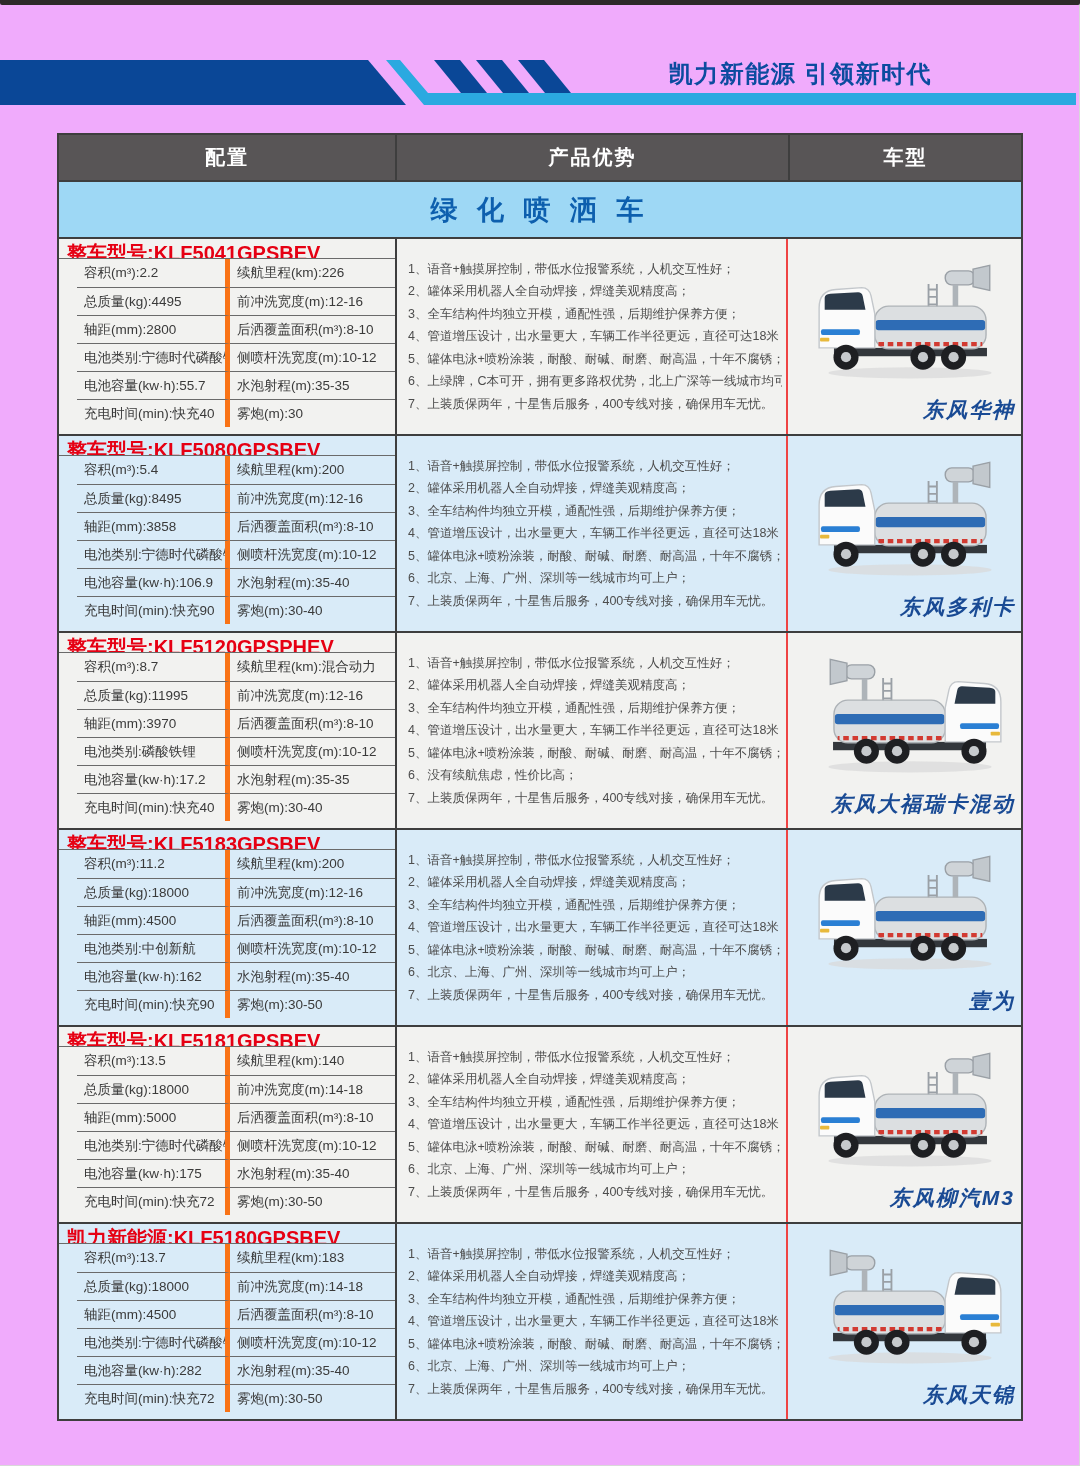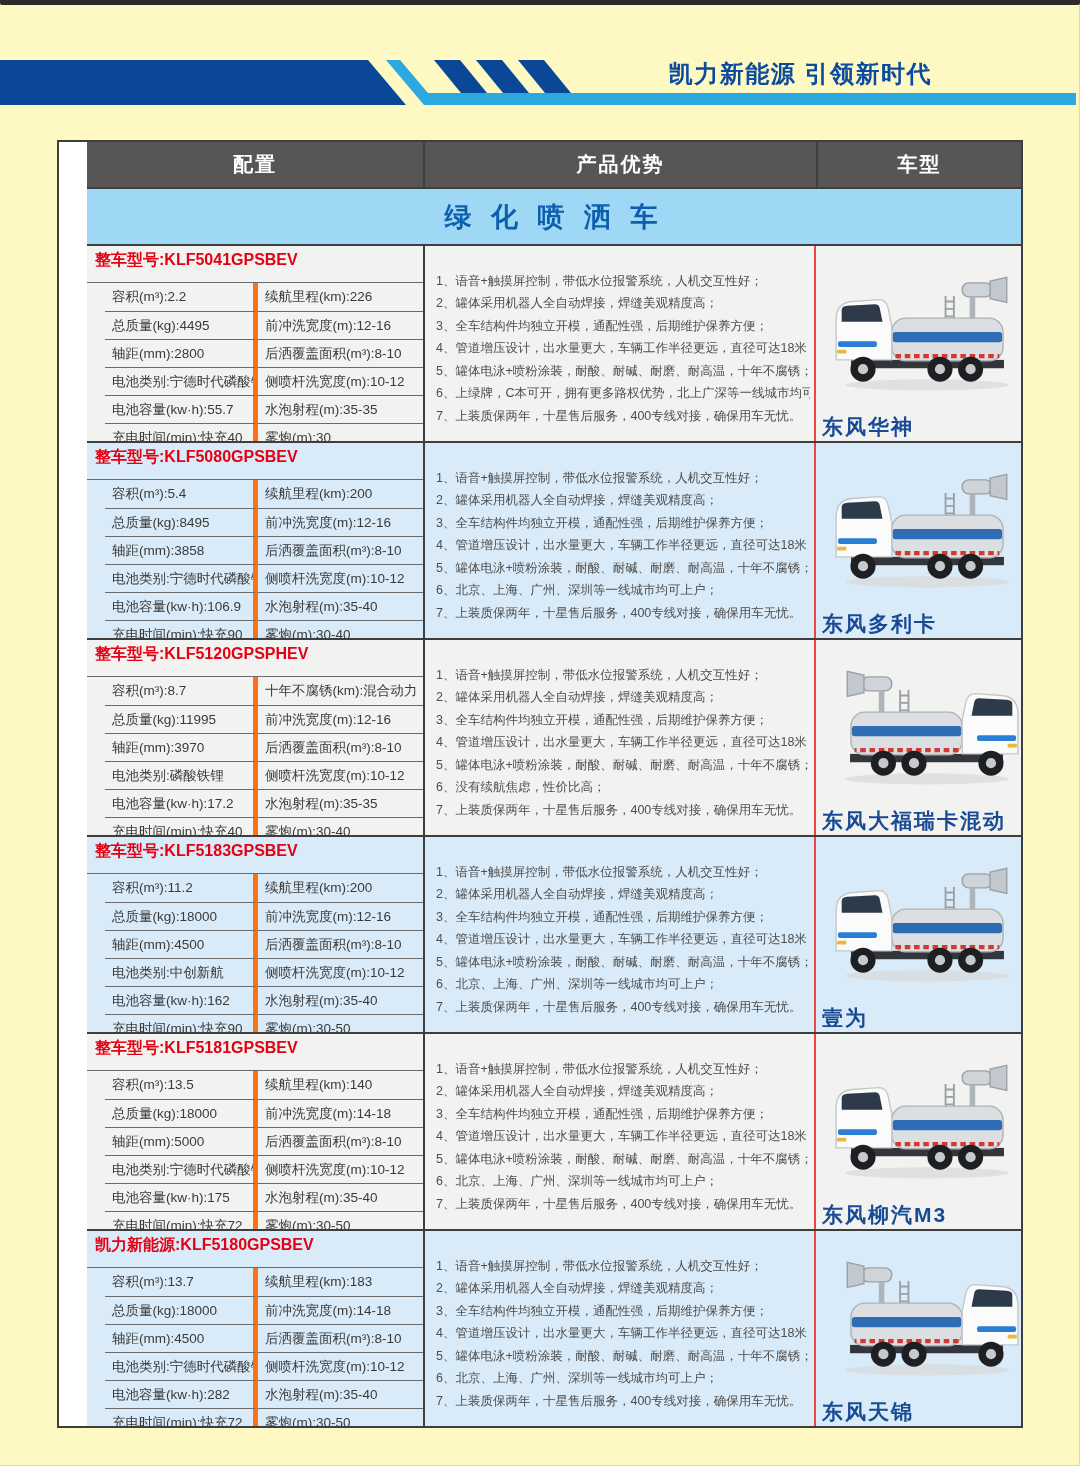--- a/index.html
+++ b/index.html
@@ -1,62 +1,62 @@
 <!DOCTYPE html>
 <html><head>
 <meta charset="utf-8">
 <style>
   * { margin:0; padding:0; box-sizing:border-box; }
   html,body { width:1080px; height:1466px; }
   body { font-family:"Liberation Sans", sans-serif; background:#ffffff; position:relative; overflow:hidden; }
-  .page { position:absolute; inset:0; background:#fef9c3; box-shadow:inset -1px -1px 0 #d8d8d8; }
+  .page { position:absolute; inset:0; background:#f0abfc; box-shadow:inset -1px -1px 0 #d8d8d8; }
 
   
   .top-bar { position:absolute; left:0; top:0; width:1080px; height:5px; background:#2e2a29; border-radius:0 0 2px 2px; }
 
   
   .header-band { position:absolute; left:0; top:60px; width:1080px; height:45px; }
   .band-main { position:absolute; left:0; top:0; width:430px; height:45px; background:#0a4797;
     clip-path:polygon(0 0, 368px 0, 406px 45px, 0 45px); }
   .band-swoosh { position:absolute; left:0; top:0; width:1080px; height:45px; background:#2ba9e0;
     clip-path:polygon(386px 0, 400px 0, 428px 33px, 1076px 33px, 1076px 45px, 424px 45px); }
   .slash { position:absolute; top:0; width:54px; height:33px; background:#0a4797;
     clip-path:polygon(0 0, 26px 0, 53px 33px, 27px 33px); }
   .slash.s1 { left:434px; } .slash.s2 { left:476px; } .slash.s3 { left:518px; }
   .slogan { position:absolute; right:148px; top:58px; font-size:24px; font-weight:bold;
     color:#0b4b9f; letter-spacing:1.5px; white-space:nowrap; }
 
   
-  .spec-table { position:absolute; left:57px; top:140px; width:966px; border:2px solid #3e3e3e; background:#fff;padding-left:28px; }
+  .spec-table { position:absolute; left:57px; top:133px; width:966px; border:2px solid #3e3e3e; background:#fff; }
   .thead { display:grid; grid-template-columns:336px 393px 1fr; height:45px; background:#585556; }
   .thead .th { display:flex; align-items:center; justify-content:center; color:#ffffff;
     font-size:20px; font-weight:bold; letter-spacing:2px; }
   .thead .th + .th { border-left:2px solid #3e3e3e; }
   .banner { height:57px; background:#9ed8f5; display:flex; align-items:center; justify-content:center;
     color:#0d5fae; font-size:27px; font-weight:bold; letter-spacing:6px; border-top:2px solid #3e3e3e; }
 
   .sec { display:grid; grid-template-columns:336px 393px 1fr; height:197px; border-top:2px solid #3e3e3e; overflow:hidden; }
   .tone-gray { background:#f2f2f0; }
   .tone-blue { background:#d9ebf8; }
 
   .col-specs { display:flex; flex-direction:column; }
-  .model-row { height:37px; line-height:28px; padding-left:8px; color:#e60013; font-weight:bold;
-    font-size:16px; border-bottom:1px solid #6a6a6a; white-space:nowrap; overflow:hidden; }
+  .model-row { height:20px; line-height:28px; padding-left:8px; color:#e60013; font-weight:bold;
+    font-size:20px; border-bottom:1px solid #6a6a6a; white-space:nowrap; overflow:hidden; }
   .spec-grid { display:grid; grid-template-columns:171px 1fr; grid-auto-rows:28px; flex:1; }
   .spec-cell { padding-left:7px; display:flex; align-items:center; font-size:13.5px; color:#3a3a3a;
     white-space:nowrap; overflow:hidden; }
   .spec-cell.left { border-right:5px solid #f97316;margin-left:18px; }
   .spec-cell + .spec-cell, .spec-grid .spec-cell:not(.first) { border-top:1px solid #6a6a6a; }
   .spec-grid .spec-cell.first { border-top:none; }
 
   .col-adv { border-left:2px solid #3e3e3e; border-right:2px solid #ef4444;
     display:flex; flex-direction:column; justify-content:center; padding:0 4px 0 11px; }
   .adv-line { font-size:12.5px; color:#4d4d4d; line-height:22.5px; white-space:nowrap; overflow:hidden; }
 
-  .col-vehicle { display:flex; flex-direction:column; align-items:flex-start; padding:8px 6px 10px 6px; }
+  .col-vehicle { display:flex; flex-direction:column; align-items:flex-end; padding:8px 6px 10px 6px;font-style:italic; }
   .truck-wrap { flex:1; width:210px; display:flex; align-items:center; justify-content:center; }
   .truck-wrap.flip svg { transform:scaleX(-1); }
   .vehicle-name { font-size:21px; font-weight:bold; color:#194a94; letter-spacing:2px; margin-top:2px; }
 </style>
 </head>
 <body>
 
 <div class="page">
 
   <div class="top-bar"></div>
@@ -196,21 +196,21 @@
       </div>
       <div class="vehicle-name">东风多利卡</div>
     </div>
   </div>
 
   <div class="sec tone-gray">
     <div class="col-specs">
       <div class="model-row">整车型号:KLF5120GPSPHEV</div>
       <div class="spec-grid">
               <div class="spec-cell left first">容积(m³):8.7</div>
-              <div class="spec-cell right first">十年不腐锈(km):混合动力</div>
+              <div class="spec-cell right first">续航里程(km):混合动力</div>
               <div class="spec-cell left">总质量(kg):11995</div>
               <div class="spec-cell right">前冲洗宽度(m):12-16</div>
               <div class="spec-cell left">轴距(mm):3970</div>
               <div class="spec-cell right">后洒覆盖面积(m³):8-10</div>
               <div class="spec-cell left">电池类别:磷酸铁锂</div>
               <div class="spec-cell right">侧喷杆洗宽度(m):10-12</div>
               <div class="spec-cell left">电池容量(kw·h):17.2</div>
               <div class="spec-cell right">水泡射程(m):35-35</div>
               <div class="spec-cell left">充电时间(min):快充40</div>
               <div class="spec-cell right">雾炮(m):30-40</div>

